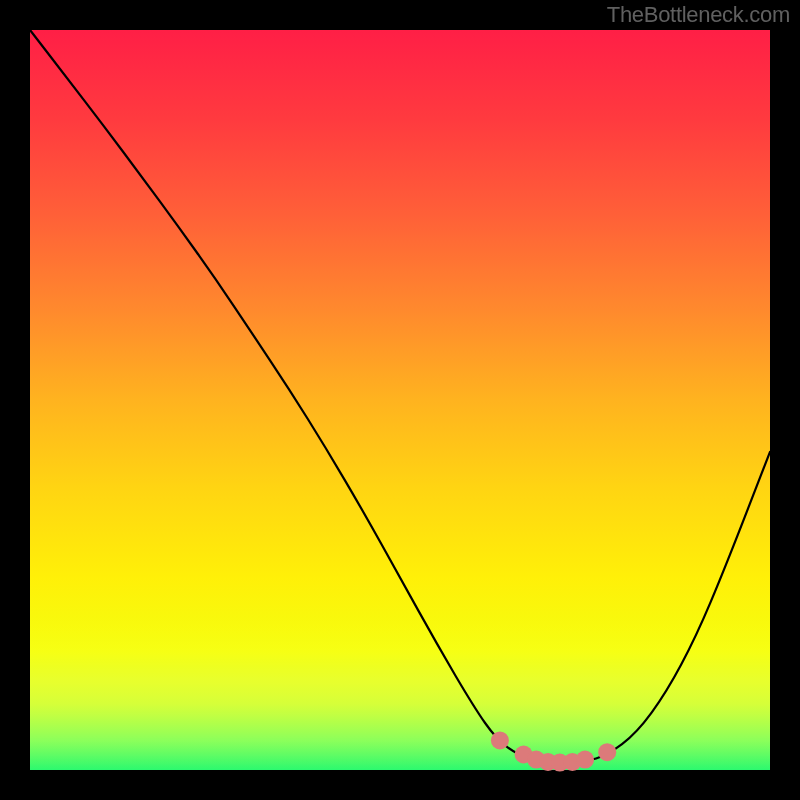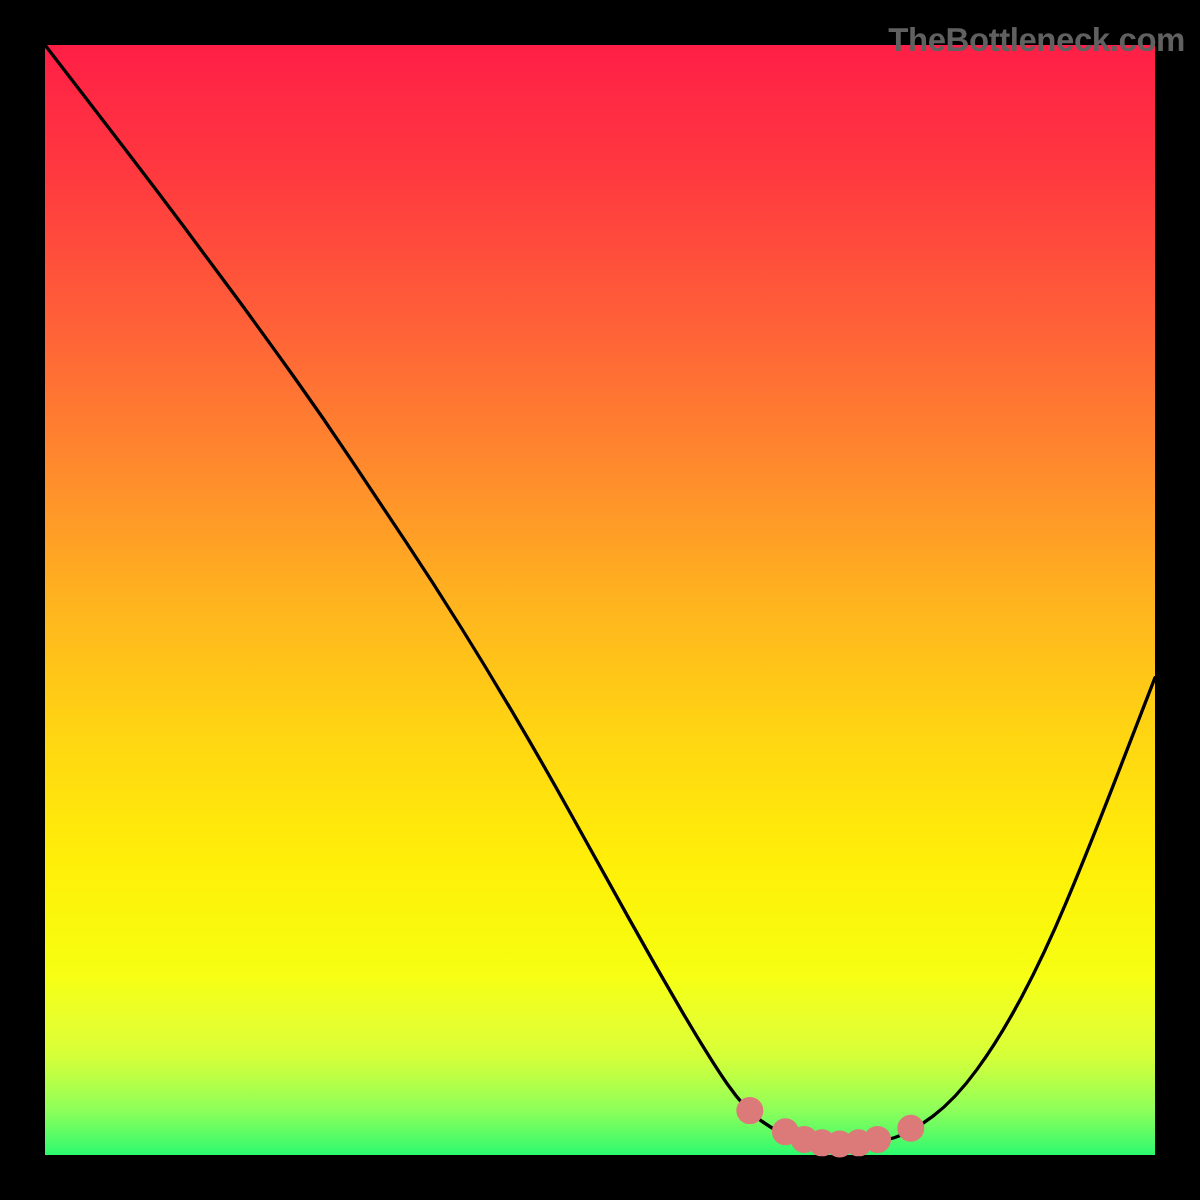--- a/index.html
+++ b/index.html
@@ -6,24 +6,24 @@
     margin: 0;
     padding: 0;
     width: 800px;
     height: 800px;
     overflow: hidden;
     background: #000;
     font-family: Arial, Helvetica, sans-serif;
   }
   .attribution {
     position: absolute;
-    top: 14px;
+    top: 2px;
     right: 10px;
     font-size: 22px;
-    font-weight: 700;
+    font-weight: 400;
     color: #606060;
     letter-spacing: -0.3px;
     z-index: 10;
   }
   .chart-wrap {
     position: absolute;
     inset: 0;
   }
   svg { display: block; }
 </style>

